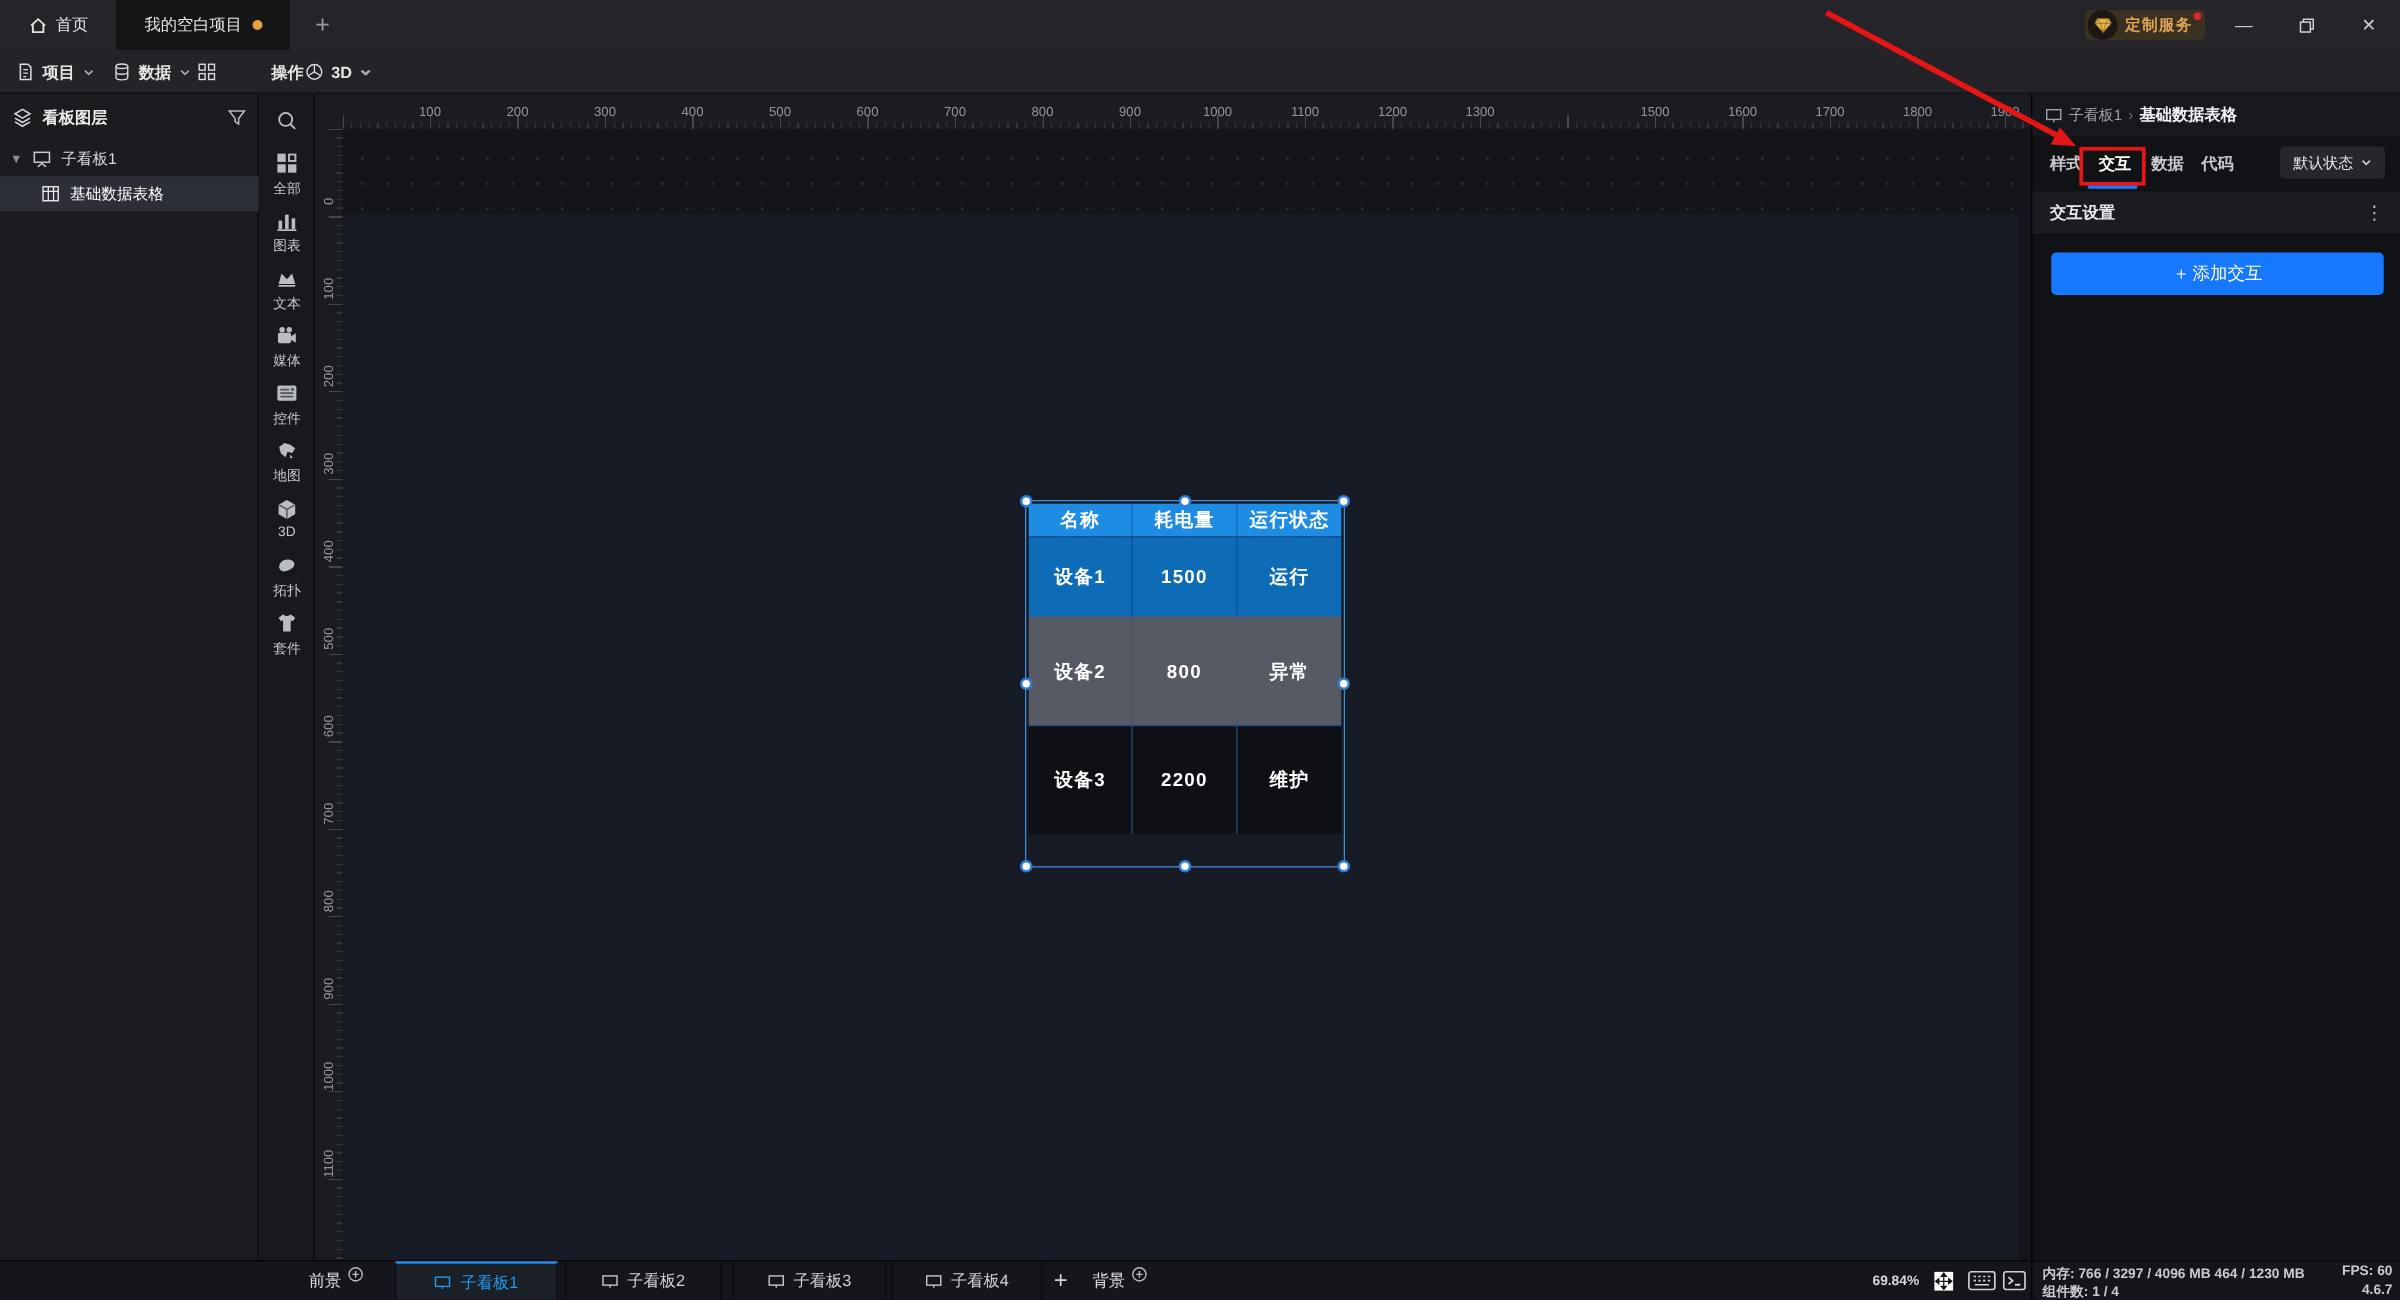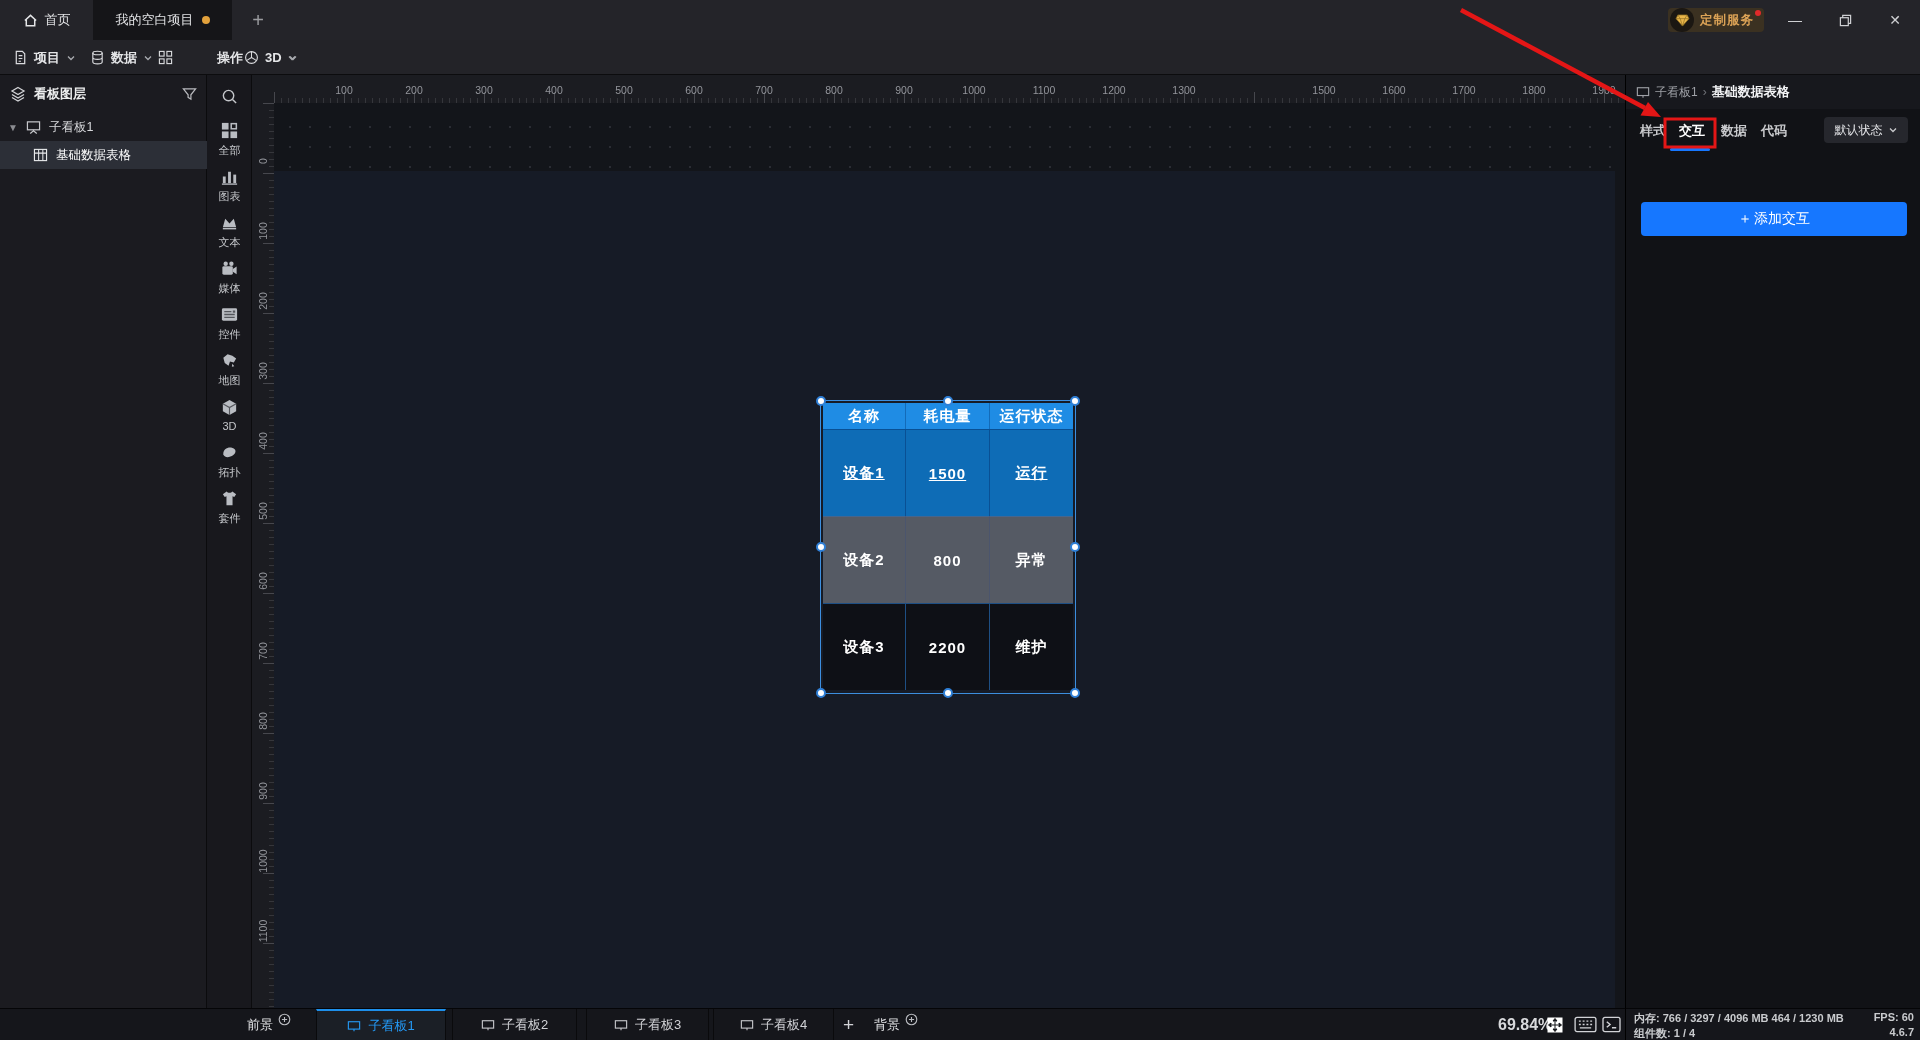--- a/index.html
+++ b/index.html
@@ -61,21 +61,21 @@
     background-image:radial-gradient(#2b2d34 1px,transparent 1.4px); background-size:20px 20px; background-position:6px 6px;text-align:center; }
   .board { position:absolute; left:0; top:60px; width:1341px; height:838px; background:#161b26; }
 
   
   .dtable { position:absolute; left:549px; top:292px; width:250px; height:287px; font-weight:700; color:#fff; cursor:move; }
   .dt-row { display:flex; }
   .dt-cell { width:83px; display:flex; align-items:center; justify-content:center; font-size:15px; letter-spacing:1px; }
   .dt-cell:nth-child(2){ width:84px; }
   .dt-head { height:26px; background:#1f8ce4; }
   .dt-head .dt-cell { border-right:1px solid rgba(10,80,150,.55); }
-  .dt-r0 { height:87px; background:#0e6cb6;text-decoration:underline; }
+  .dt-r0 { height:64px; background:#0e6cb6; }
   .dt-r0 .dt-cell { border-right:1px solid rgba(9,74,140,.8); border-top:1px solid rgba(9,74,140,.8); }
   .dt-r1 { height:87px; background:#555a64; }
   .dt-r1 .dt-cell { border-right:1px solid rgba(75,85,110,.9); border-top:1px solid rgba(60,110,170,.6); }
   .dt-r2 { height:87px; background:#0e1016; }
   .dt-r2 .dt-cell { border-right:1px solid #1e4f84; border-top:1px solid #1e4f84; }
   .dt-row .dt-cell:last-child { border-right:none; }
 
   .selbox { position:absolute; left:546px; top:289px; width:256px; height:294px; border:1px solid #3c8ede; pointer-events:none; }
   .handle { position:absolute; width:10px; height:10px; border-radius:50%; background:#fff; border:2px solid #2f7fd6; pointer-events:auto; }
   .h-tl{left:-5px;top:-5px}.h-tm{left:50%;margin-left:-5px;top:-5px}.h-tr{right:-5px;top:-5px}
@@ -98,21 +98,21 @@
   .kebab { color:#b9babe; font-size:15px; letter-spacing:0; cursor:pointer; line-height:1; }
   .add-btn { position:absolute; left:15px; top:127px; width:266px; height:34px; background:#1677ff; border-radius:4px; display:flex; align-items:center; justify-content:center; color:#fff; font-size:14px; cursor:pointer; gap:2px; }
 
   
   .bottombar { position:absolute; left:0; top:1008px; width:1625px; height:32px; background:#15161b; border-top:1px solid #050507; }
   .bb-label { position:absolute; top:0; height:32px; display:flex; align-items:center; color:#dfe0e3; }
   .bb-addcircle { position:absolute; top:4px; cursor:pointer; }
   .bb-tab { position:absolute; top:0; height:32px; display:flex; align-items:center; justify-content:center; gap:7px; color:#d2d3d7; font-size:13px; border-left:1px solid #0a0a0c; border-right:1px solid #0a0a0c; cursor:pointer; }
   .bb-tab.active { background:#1b1f26; border-top:2px solid #1e8fea; color:#2499f5; }
   .bb-plus { position:absolute; top:0; height:32px; display:flex; align-items:center; font-size:19px; color:#d2d3d7; cursor:pointer; }
-  .bb-zoom { position:absolute; top:0; height:32px; display:flex; align-items:center; color:#d8d9dc; font-size:16px; font-weight:700; }
+  .bb-zoom { position:absolute; top:0; height:32px; display:flex; align-items:center; color:#d8d9dc; font-size:11px; font-weight:700; }
   .bb-icon { position:absolute; top:7px; cursor:pointer; }
 
   
   .statusbar { position:absolute; left:1625px; top:1008px; width:295px; height:32px; background:#15161b; border-top:1px solid #050507; border-left:1px solid #000; font-size:11px; color:#c9cbce; font-weight:700; }
   .st-row { position:absolute; left:8px; right:6px; display:flex; justify-content:space-between; white-space:nowrap; }
   .st-r1 { top:2px; } .st-r2 { top:17px; }
 
   
   .overlay { position:absolute; left:0; top:0; width:1920px; height:1040px; pointer-events:none; z-index:50; }
 </style>
@@ -428,20 +428,24 @@
       <span class="rp-tab" style="left:135px;">代码</span>
       <div class="rp-underline"></div>
       <div class="state-dd">
         <span>默认状态</span>
         <svg class="chev" viewBox="0 0 10 10">
             <path d="M2 3.5 L5 6.5 L8 3.5" fill="none" stroke="#c9cacd" stroke-width="1.3"></path>
           </svg>
       </div>
     </div>
 
+    <div class="rp-section">
+      <span class="rp-sec-title">交互设置</span>
+      <span class="kebab">⋮</span>
+    </div>
 
     <div class="add-btn">
       <span>＋</span>
       <span>添加交互</span>
     </div>
   </div>
 
   <div class="bottombar">
     <div class="bb-label" style="left:247px;">前景</div>
     <svg class="bb-addcircle" style="left:278px;" width="13" height="13" viewBox="0 0 14 14">

